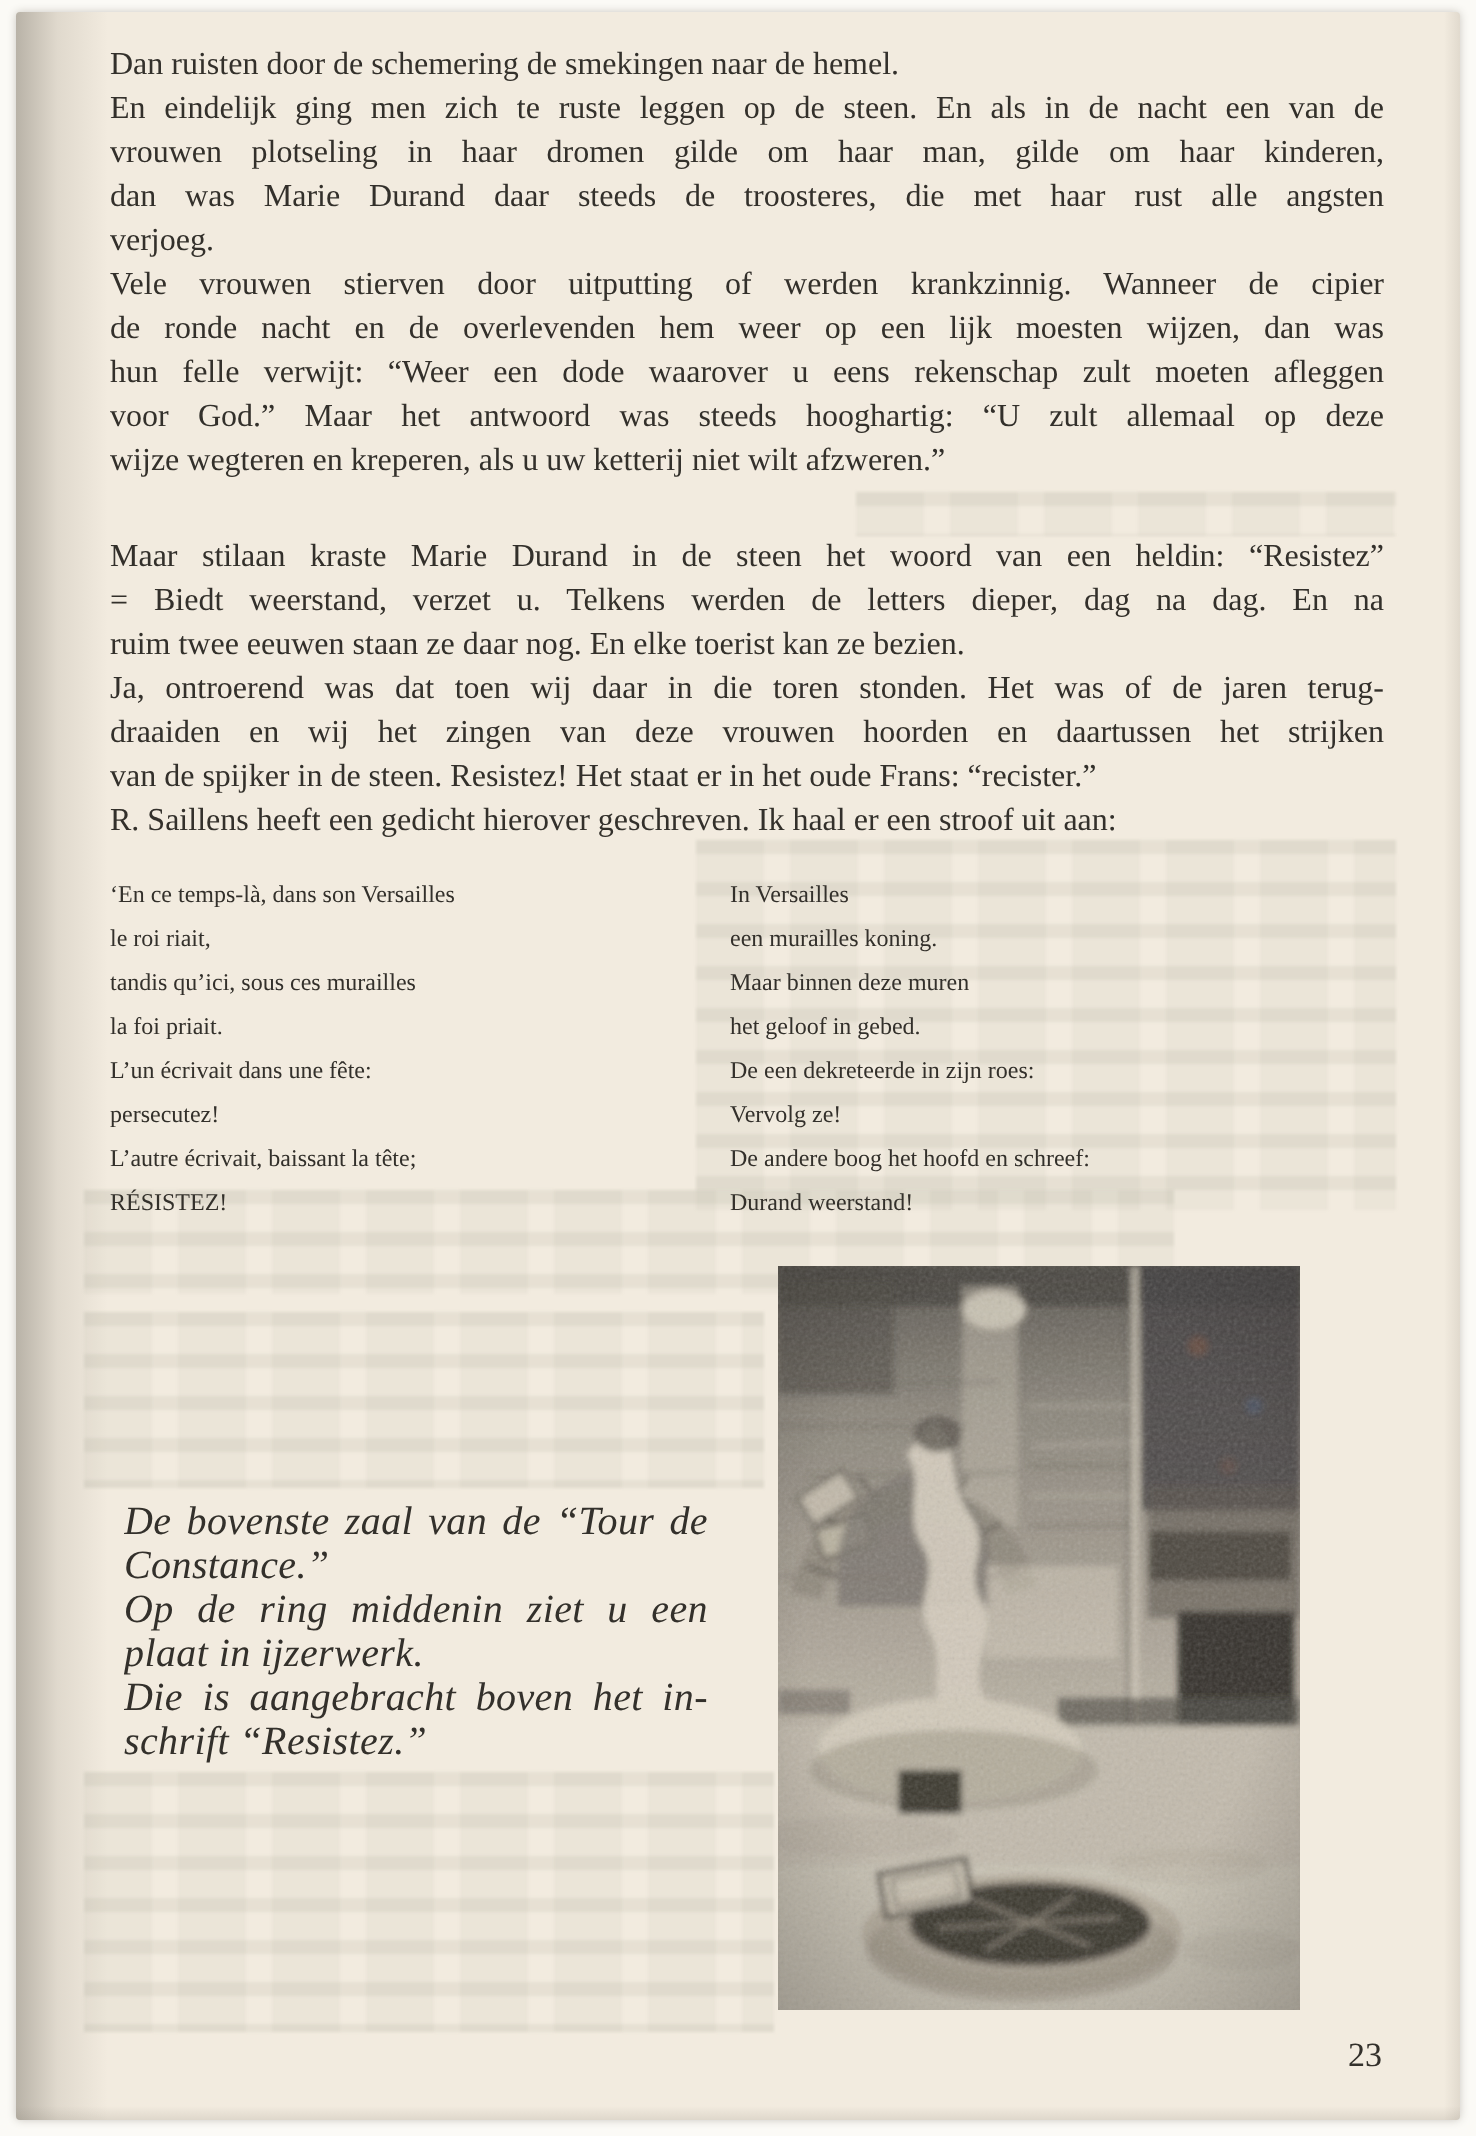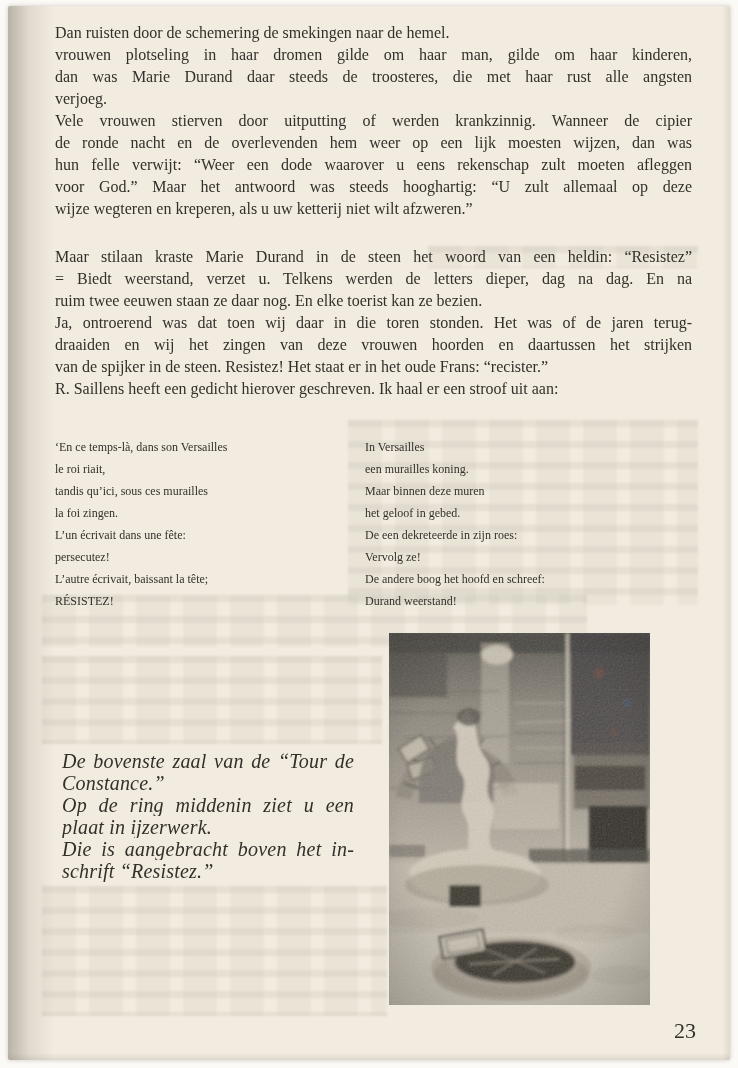--- a/index.html
+++ b/index.html
@@ -25,21 +25,21 @@
   .poem{position:absolute;left:47px;top:430px;display:flex;font-size:12px;line-height:22px;
         color:var(--ink,#33302b);}
   .poem-fr{width:310px;}
 
   .caption{position:absolute;left:54px;top:744px;width:292px;font-size:20px;line-height:22px;
         font-style:italic;letter-spacing:.2px;color:var(--ink,#33302b);}
 
   .photo{position:absolute;left:381px;top:627px;width:261px;height:372px;}
   .photo svg{display:block;width:261px;height:372px;}
 
-  .pagenum{position:absolute;left:666px;top:1012px;font-size:22px;color:var(--ink,#33302b);}
+  .pagenum{position:absolute;left:666px;top:1012px;font-size:17px;color:var(--ink,#33302b);}
 
   
   .ghost{position:absolute;pointer-events:none;filter:blur(.8px);
         background-image:
           repeating-linear-gradient(to bottom,rgba(108,112,90,.085) 0 7px,rgba(0,0,0,0) 7px 21px),
           repeating-linear-gradient(to right,rgba(108,112,90,.05) 0 34px,rgba(0,0,0,0) 34px 47px);}
   .g1{left:340px;top:414px;width:350px;height:185px;}
   .g2{left:34px;top:589px;width:545px;height:52px;}
   .g3{left:34px;top:650px;width:340px;height:88px;}
   .g4{left:34px;top:880px;width:345px;height:130px;}
@@ -58,20 +58,21 @@
     <div class="ghost g2"></div>
     <div class="ghost g3"></div>
     <div class="ghost g4"></div>
     <div class="ghost g5"></div>
 
     <div class="bodytext">
       <div class="para">
           <div class="tline tlast">Dan ruisten door de schemering de smekingen naar de hemel.</div>
         </div>
       <div class="para">
+          <div class="tline">En eindelijk ging men zich te ruste leggen op de steen. En als in de nacht een van de</div>
           <div class="tline">vrouwen plotseling in haar dromen gilde om haar man, gilde om haar kinderen,</div>
           <div class="tline">dan was Marie Durand daar steeds de troosteres, die met haar rust alle angsten</div>
           <div class="tline tlast">verjoeg.</div>
         </div>
       <div class="para">
           <div class="tline">Vele vrouwen stierven door uitputting of werden krankzinnig. Wanneer de cipier</div>
           <div class="tline">de ronde nacht en de overlevenden hem weer op een lijk moesten wijzen, dan was</div>
           <div class="tline">hun felle verwijt: “Weer een dode waarover u eens rekenschap zult moeten afleggen</div>
           <div class="tline">voor God.” Maar het antwoord was steeds hooghartig: “U zult allemaal op deze</div>
           <div class="tline tlast">wijze wegteren en kreperen, als u uw ketterij niet wilt afzweren.”</div>
@@ -89,21 +90,21 @@
       <div class="para">
           <div class="tline tlast">R. Saillens heeft een gedicht hierover geschreven. Ik haal er een stroof uit aan:</div>
         </div>
     </div>
 
     <div class="poem">
       <div class="poem-fr noJust">
           <div class="tline">‘En ce temps-là, dans son Versailles</div>
           <div class="tline">le roi riait,</div>
           <div class="tline">tandis qu’ici, sous ces murailles</div>
-          <div class="tline">la foi zingen.</div>
+          <div class="tline">la foi priait.</div>
           <div class="tline">L’un écrivait dans une fête:</div>
           <div class="tline">persecutez!</div>
           <div class="tline">L’autre écrivait, baissant la tête;</div>
           <div class="tline tlast">RÉSISTEZ!</div>
         </div>
       <div class="poem-nl noJust">
           <div class="tline">In Versailles</div>
           <div class="tline">een murailles koning.</div>
           <div class="tline">Maar binnen deze muren</div>
           <div class="tline">het geloof in gebed.</div>

